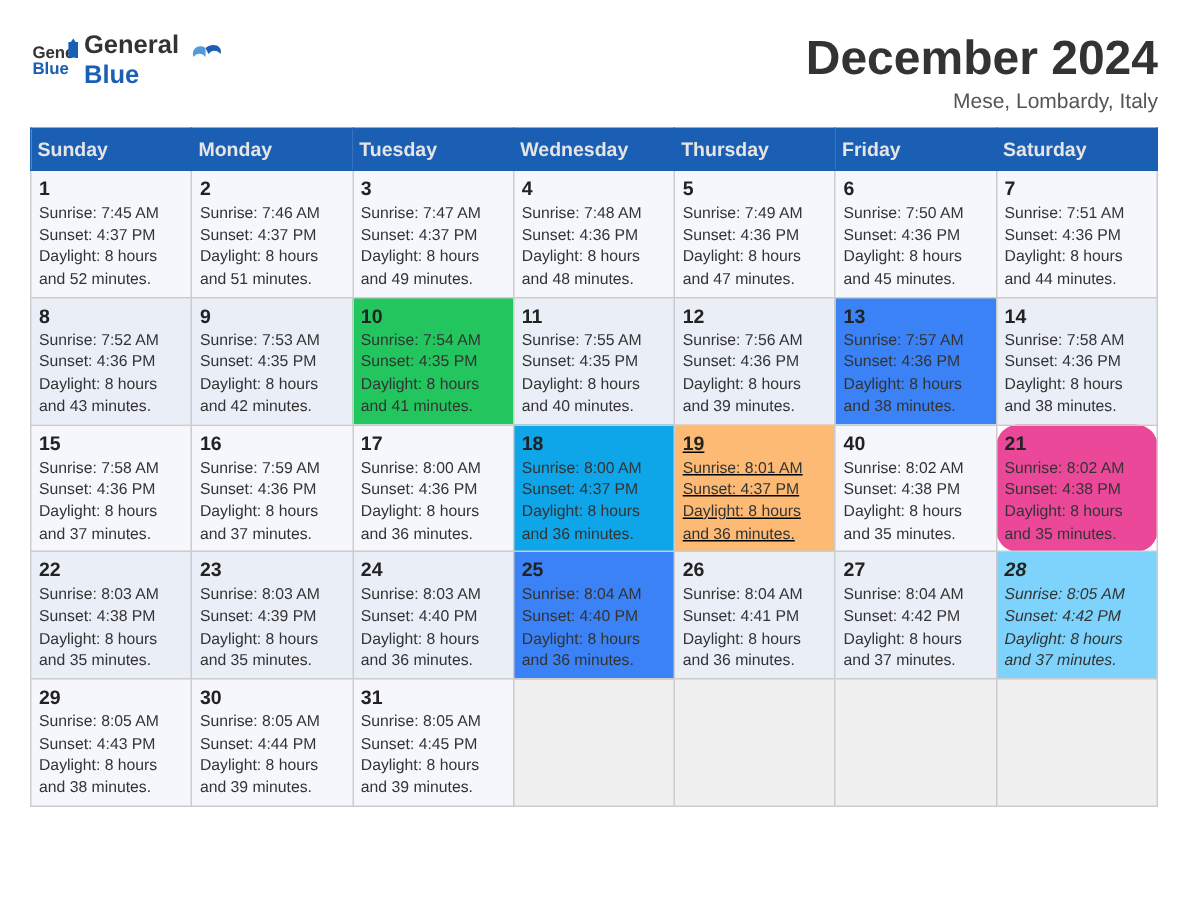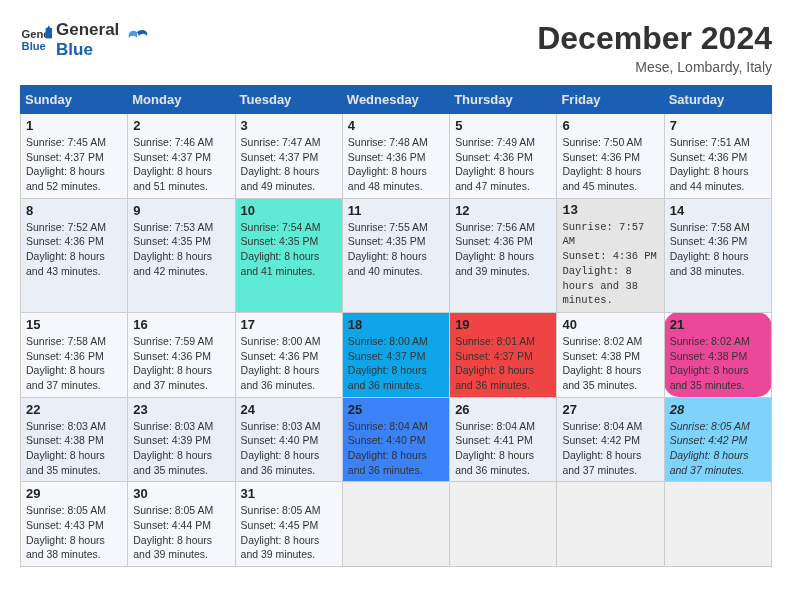--- a/index.html
+++ b/index.html
@@ -189,21 +189,21 @@
         </div>
       </td>
         <td style="background: rgb(234, 238, 247);">
         <span class="day-num">9</span>
         <div class="day-info">
           <span>Sunrise: 7:53 AM</span><br>
           <span>Sunset: 4:35 PM</span><br>
           <span>Daylight: 8 hours and 42 minutes.</span>
         </div>
       </td>
-        <td style="background: #5eead4;">
+        <td style="background: #22c55e;">
         <span class="day-num">10</span>
         <div class="day-info">
           <span>Sunrise: 7:54 AM</span><br>
           <span>Sunset: 4:35 PM</span><br>
           <span>Daylight: 8 hours and 41 minutes.</span>
         </div>
       </td>
         <td style="background: rgb(234, 238, 247);">
         <span class="day-num">11</span>
         <div class="day-info">
@@ -213,21 +213,21 @@
         </div>
       </td>
         <td style="background: rgb(234, 238, 247);">
         <span class="day-num">12</span>
         <div class="day-info">
           <span>Sunrise: 7:56 AM</span><br>
           <span>Sunset: 4:36 PM</span><br>
           <span>Daylight: 8 hours and 39 minutes.</span>
         </div>
       </td>
-        <td style="background: #e5e5e5; font-family: Liberation Mono, monospace;">
+        <td style="background: #3b82f6;">
         <span class="day-num">13</span>
         <div class="day-info">
           <span>Sunrise: 7:57 AM</span><br>
           <span>Sunset: 4:36 PM</span><br>
           <span>Daylight: 8 hours and 38 minutes.</span>
         </div>
       </td>
         <td style="background: rgb(234, 238, 247);">
         <span class="day-num">14</span>
         <div class="day-info">
@@ -263,21 +263,21 @@
         </div>
       </td>
         <td style="background: #0ea5e9;">
         <span class="day-num">18</span>
         <div class="day-info">
           <span>Sunrise: 8:00 AM</span><br>
           <span>Sunset: 4:37 PM</span><br>
           <span>Daylight: 8 hours and 36 minutes.</span>
         </div>
       </td>
-        <td style="background: #ef4444;">
+        <td style="background: #fdba74; text-decoration: underline;">
         <span class="day-num">19</span>
         <div class="day-info">
           <span>Sunrise: 8:01 AM</span><br>
           <span>Sunset: 4:37 PM</span><br>
           <span>Daylight: 8 hours and 36 minutes.</span>
         </div>
       </td>
         <td style="background: rgb(245, 247, 252);">
         <span class="day-num">40</span>
         <div class="day-info">

